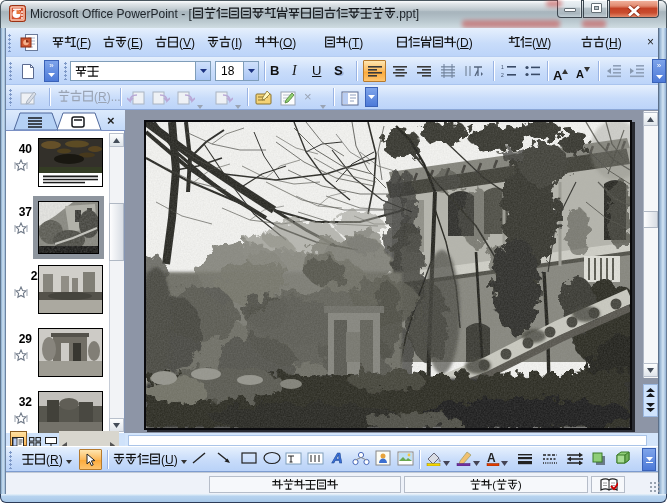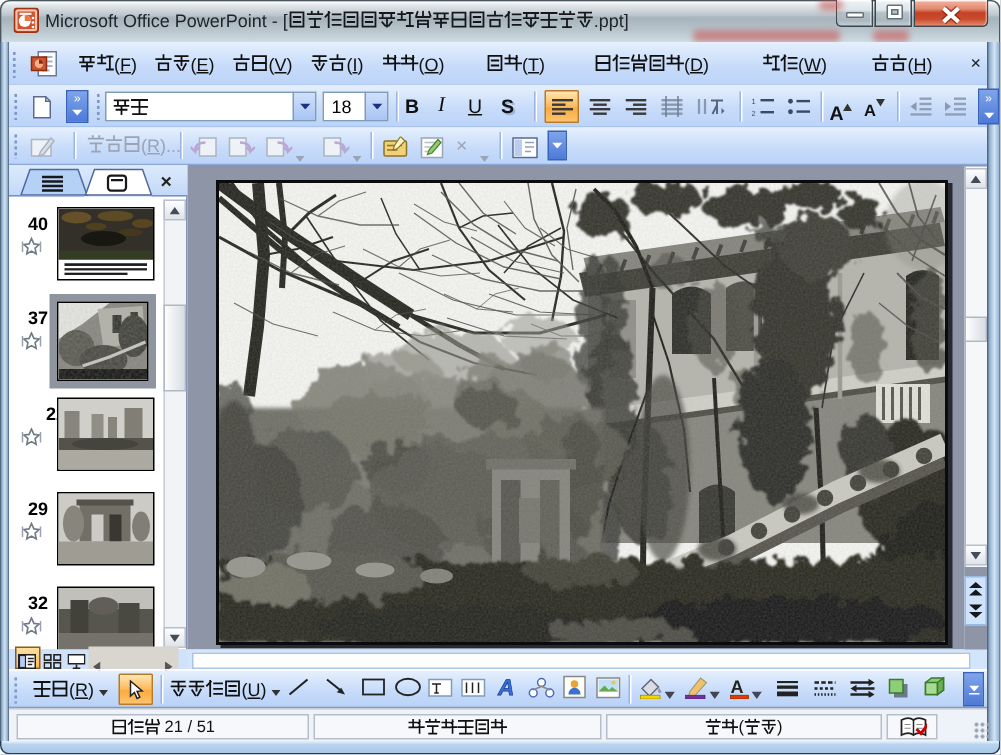--- a/index.html
+++ b/index.html
@@ -898,25 +898,20 @@
           <path d="M11 5l4-3v8l-4 3z" fill="#6fae58" stroke="#3a7a28"></path>
         </svg></div>
 <div class="abs chev" style="left:636px;top:1px;width:14px;height:23px;display:flex;flex-direction:column;align-items:center;justify-content:center;gap:1px">
         <svg width="7" height="4" viewBox="0 0 7 4">
           <polygon points="0,0 7,0 3.5,4" fill="#fff"></polygon>
         </svg>
         <div style="width:7px;height:1px;background:#fff"></div>
       </div>
 </div>
 <div id="statusbar" class="abs">
-<div class="sfield" style="left:5px;width:195px"><svg style="vertical-align:-1px" width="33" height="11" viewBox="0 0 300 100" fill="none" stroke="#101010" stroke-width="10" stroke-linecap="square">
-          <path transform="translate(0,0)" d="M14 12 H86 M14 12 V90 M86 12 V90 M14 50 H86 M14 90 H86"></path>
-          <path transform="translate(100,0)" d="M26 8 V92 M8 34 L30 12 M48 22 H92 M48 52 H92 M48 80 H92"></path>
-          <path transform="translate(200,0)" d="M20 8 L12 30 M50 6 V26 M84 8 L92 30 M12 36 H88 M22 56 H78 M22 76 H78 M22 56 V92 M78 56 V92"></path>
-        </svg>&nbsp;21&nbsp;/&nbsp;51</div>
 <div class="sfield" style="left:203px;width:192px">
         <svg style="vertical-align:-1px" width="66" height="11" viewBox="0 0 600 100" fill="none" stroke="#101010" stroke-width="10" stroke-linecap="square">
           <path transform="translate(0,0)" d="M8 24 H54 M31 8 V54 M8 54 H54 M70 10 V88 M62 28 L72 18 M64 52 H96"></path>
           <path transform="translate(100,0)" d="M10 20 H90 M32 6 V20 M68 6 V20 M20 46 H80 M50 46 V92 M28 92 H72"></path>
           <path transform="translate(200,0)" d="M8 24 H54 M31 8 V54 M8 54 H54 M70 10 V88 M62 28 L72 18 M64 52 H96"></path>
           <path transform="translate(300,0)" d="M8 14 H92 M50 14 V92 M8 52 H92 M14 92 H86"></path>
           <path transform="translate(400,0)" d="M14 10 V90 M14 10 H86 M86 10 V90 M14 90 H86 M32 36 H68 M32 64 H68"></path>
           <path transform="translate(500,0)" d="M8 24 H54 M31 8 V54 M8 54 H54 M70 10 V88 M62 28 L72 18 M64 52 H96"></path>
         </svg>
       </div>

